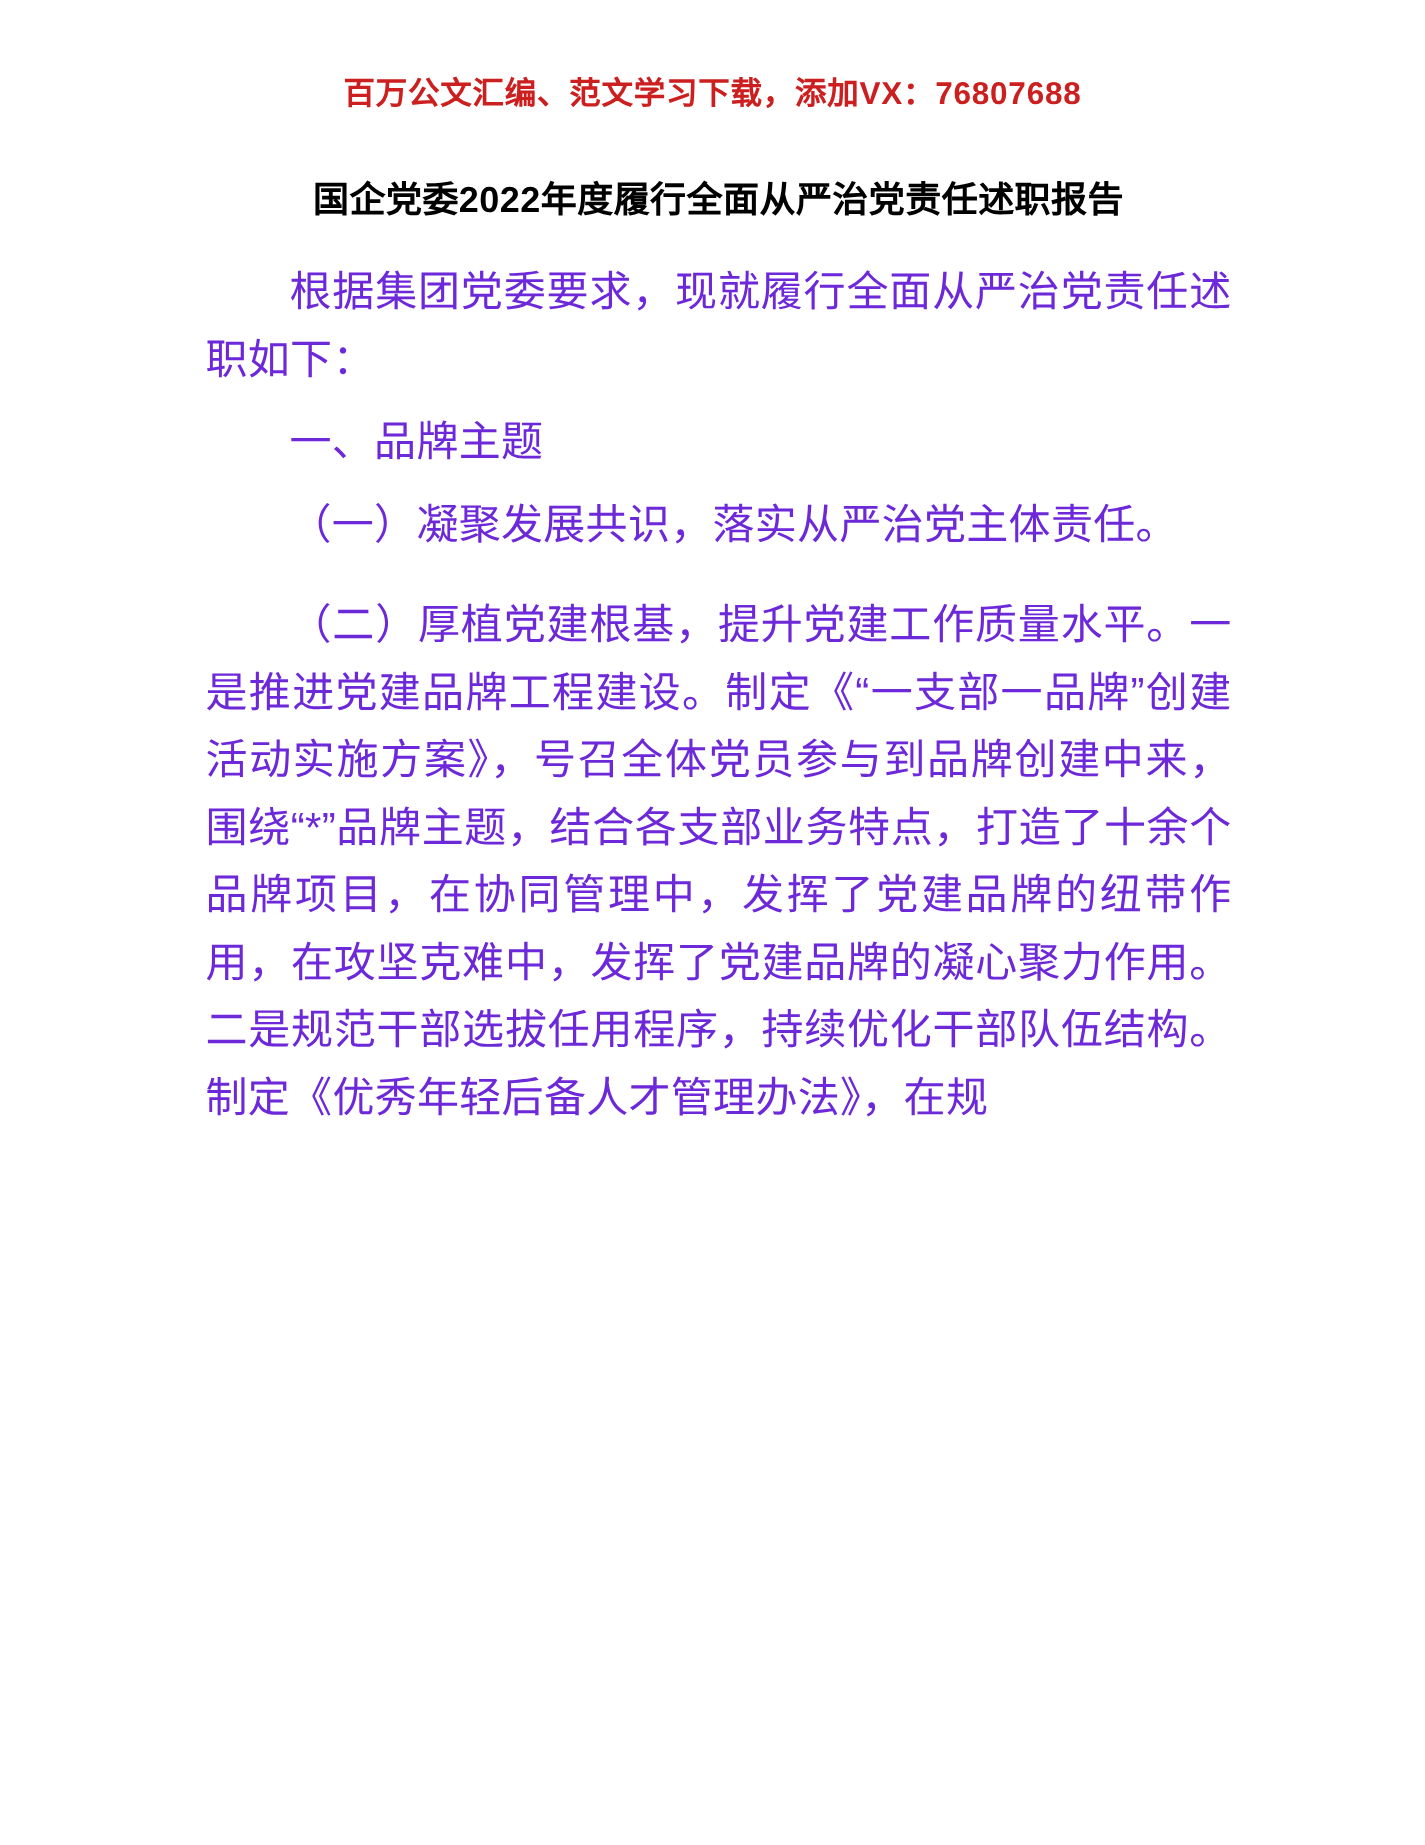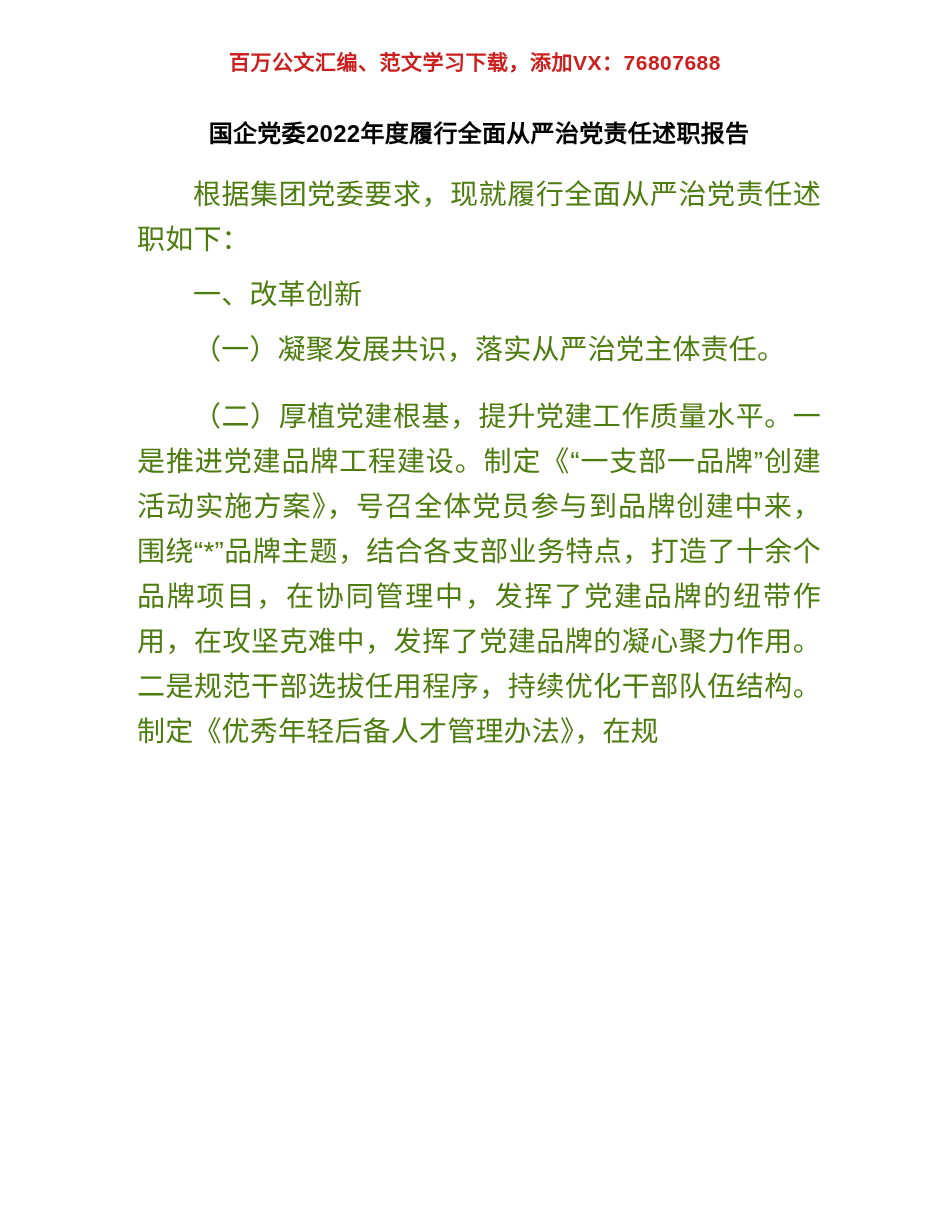--- a/index.html
+++ b/index.html
@@ -60,21 +60,21 @@
   }
 
   
   .para {
     font-size: 28px;
     line-height: 45px;
     text-align: justify;
     text-justify: inter-ideograph;
     letter-spacing: 0.2px;
     margin: 0;
-    color: #4d7c0f;
+    color: #6d28d9;
     word-break: break-all;
   }
   .para.indent {
     text-indent: 2em;
   }
   .gap-sm { height: 10px; }
   .gap-md { height: 12px; }
 </style>
 </head>
 <body>
@@ -86,21 +86,21 @@
   </div>
 
   <div class="doc-body">
 
     <h1 class="doc-title">国企党委2022年度履行全面从严治党责任述职报告</h1>
 
     <p class="para indent">根据集团党委要求，现就履行全面从严治党责任述职如下：</p>
 
     <div class="gap-sm"></div>
 
-    <p class="para indent">一、改革创新</p>
+    <p class="para indent">一、品牌主题</p>
 
     <div class="gap-sm"></div>
 
     <p class="para indent">（一）凝聚发展共识，落实从严治党主体责任。</p>
 
     <div class="gap-sm"></div>
 
 
     <div class="gap-md"></div>
 

